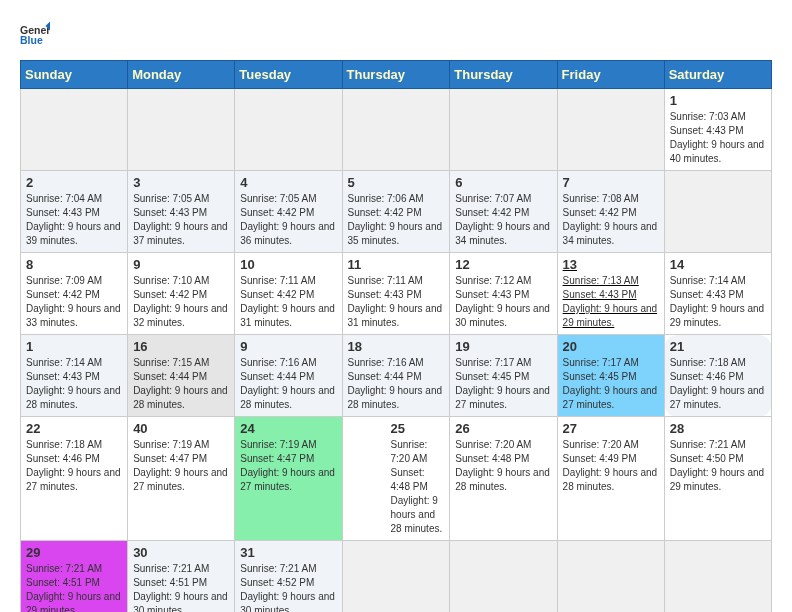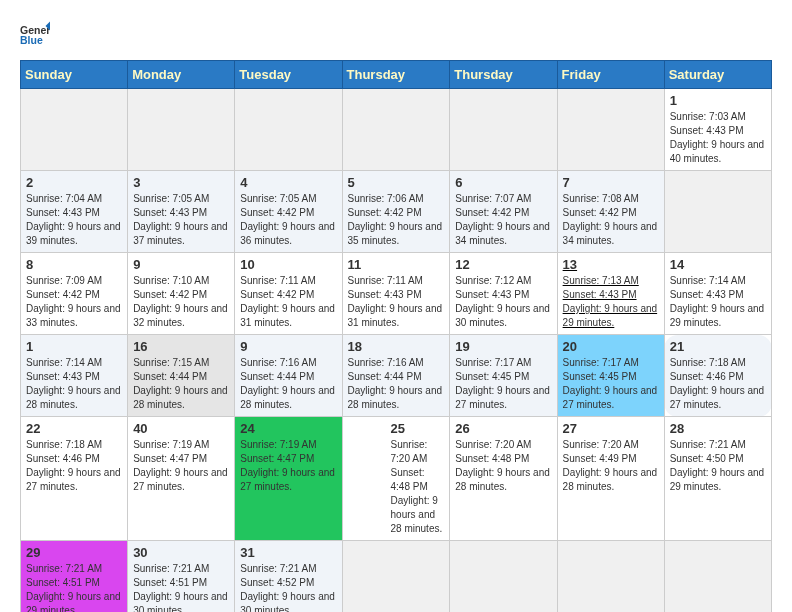--- a/index.html
+++ b/index.html
@@ -166,21 +166,21 @@
         <td style="background: #7dd3fc;"><span class="day-num">20</span>
 <span class="day-info">Sunrise: 7:17 AM<br>Sunset: 4:45 PM<br>Daylight: 9 hours and 27 minutes.</span></td>
         <td style="background: rgb(240, 244, 249); border-radius: 14px;"><span class="day-num">21</span>
 <span class="day-info">Sunrise: 7:18 AM<br>Sunset: 4:46 PM<br>Daylight: 9 hours and 27 minutes.</span></td>
       </tr>
       <tr>
         <td style="background: rgb(255, 255, 255);"><span class="day-num">22</span>
 <span class="day-info">Sunrise: 7:18 AM<br>Sunset: 4:46 PM<br>Daylight: 9 hours and 27 minutes.</span></td>
         <td style="background: rgb(255, 255, 255);"><span class="day-num">40</span>
 <span class="day-info">Sunrise: 7:19 AM<br>Sunset: 4:47 PM<br>Daylight: 9 hours and 27 minutes.</span></td>
-        <td style="background: #22c55e;"><span class="day-num">24</span>
+        <td style="background: #86efac;"><span class="day-num">24</span>
 <span class="day-info">Sunrise: 7:19 AM<br>Sunset: 4:47 PM<br>Daylight: 9 hours and 27 minutes.</span></td>
         <td style="background: rgb(255, 255, 255); padding-left: 48px;"><span class="day-num">25</span>
 <span class="day-info">Sunrise: 7:20 AM<br>Sunset: 4:48 PM<br>Daylight: 9 hours and 28 minutes.</span></td>
         <td style="background: rgb(255, 255, 255);"><span class="day-num">26</span>
 <span class="day-info">Sunrise: 7:20 AM<br>Sunset: 4:48 PM<br>Daylight: 9 hours and 28 minutes.</span></td>
         <td style="background: rgb(255, 255, 255);"><span class="day-num">27</span>
 <span class="day-info">Sunrise: 7:20 AM<br>Sunset: 4:49 PM<br>Daylight: 9 hours and 28 minutes.</span></td>
         <td style="background: rgb(255, 255, 255);"><span class="day-num">28</span>
 <span class="day-info">Sunrise: 7:21 AM<br>Sunset: 4:50 PM<br>Daylight: 9 hours and 29 minutes.</span></td>
       </tr>

